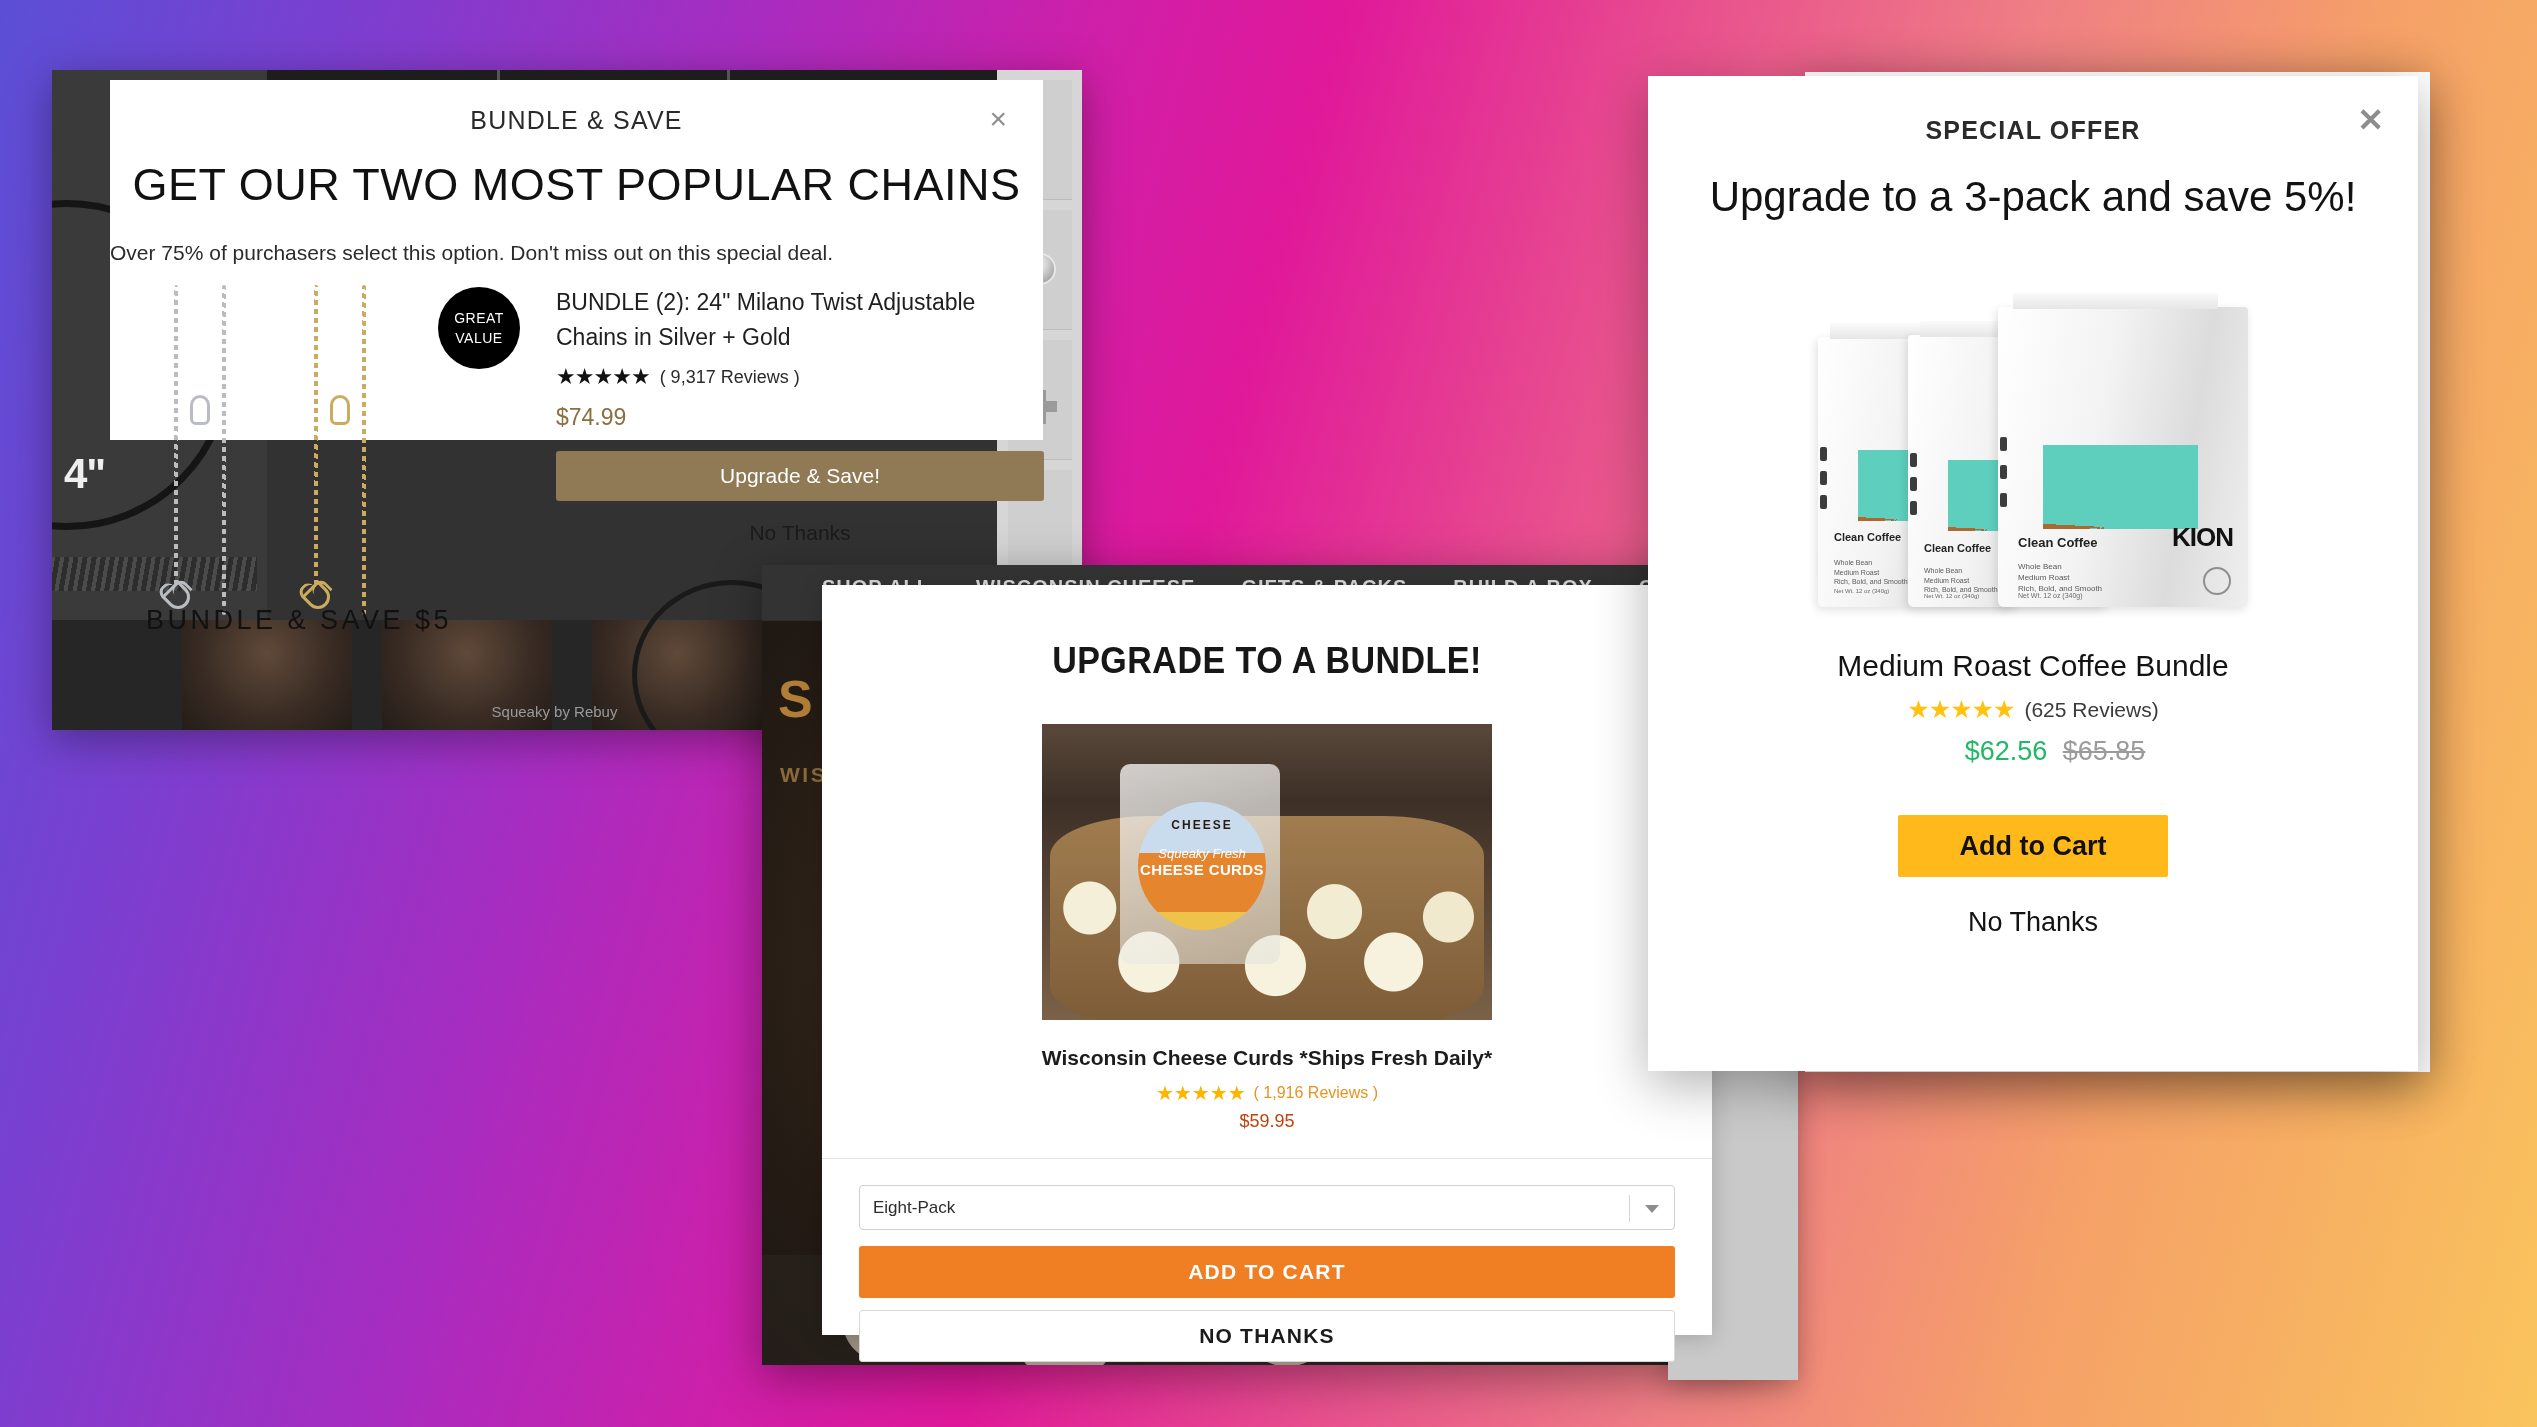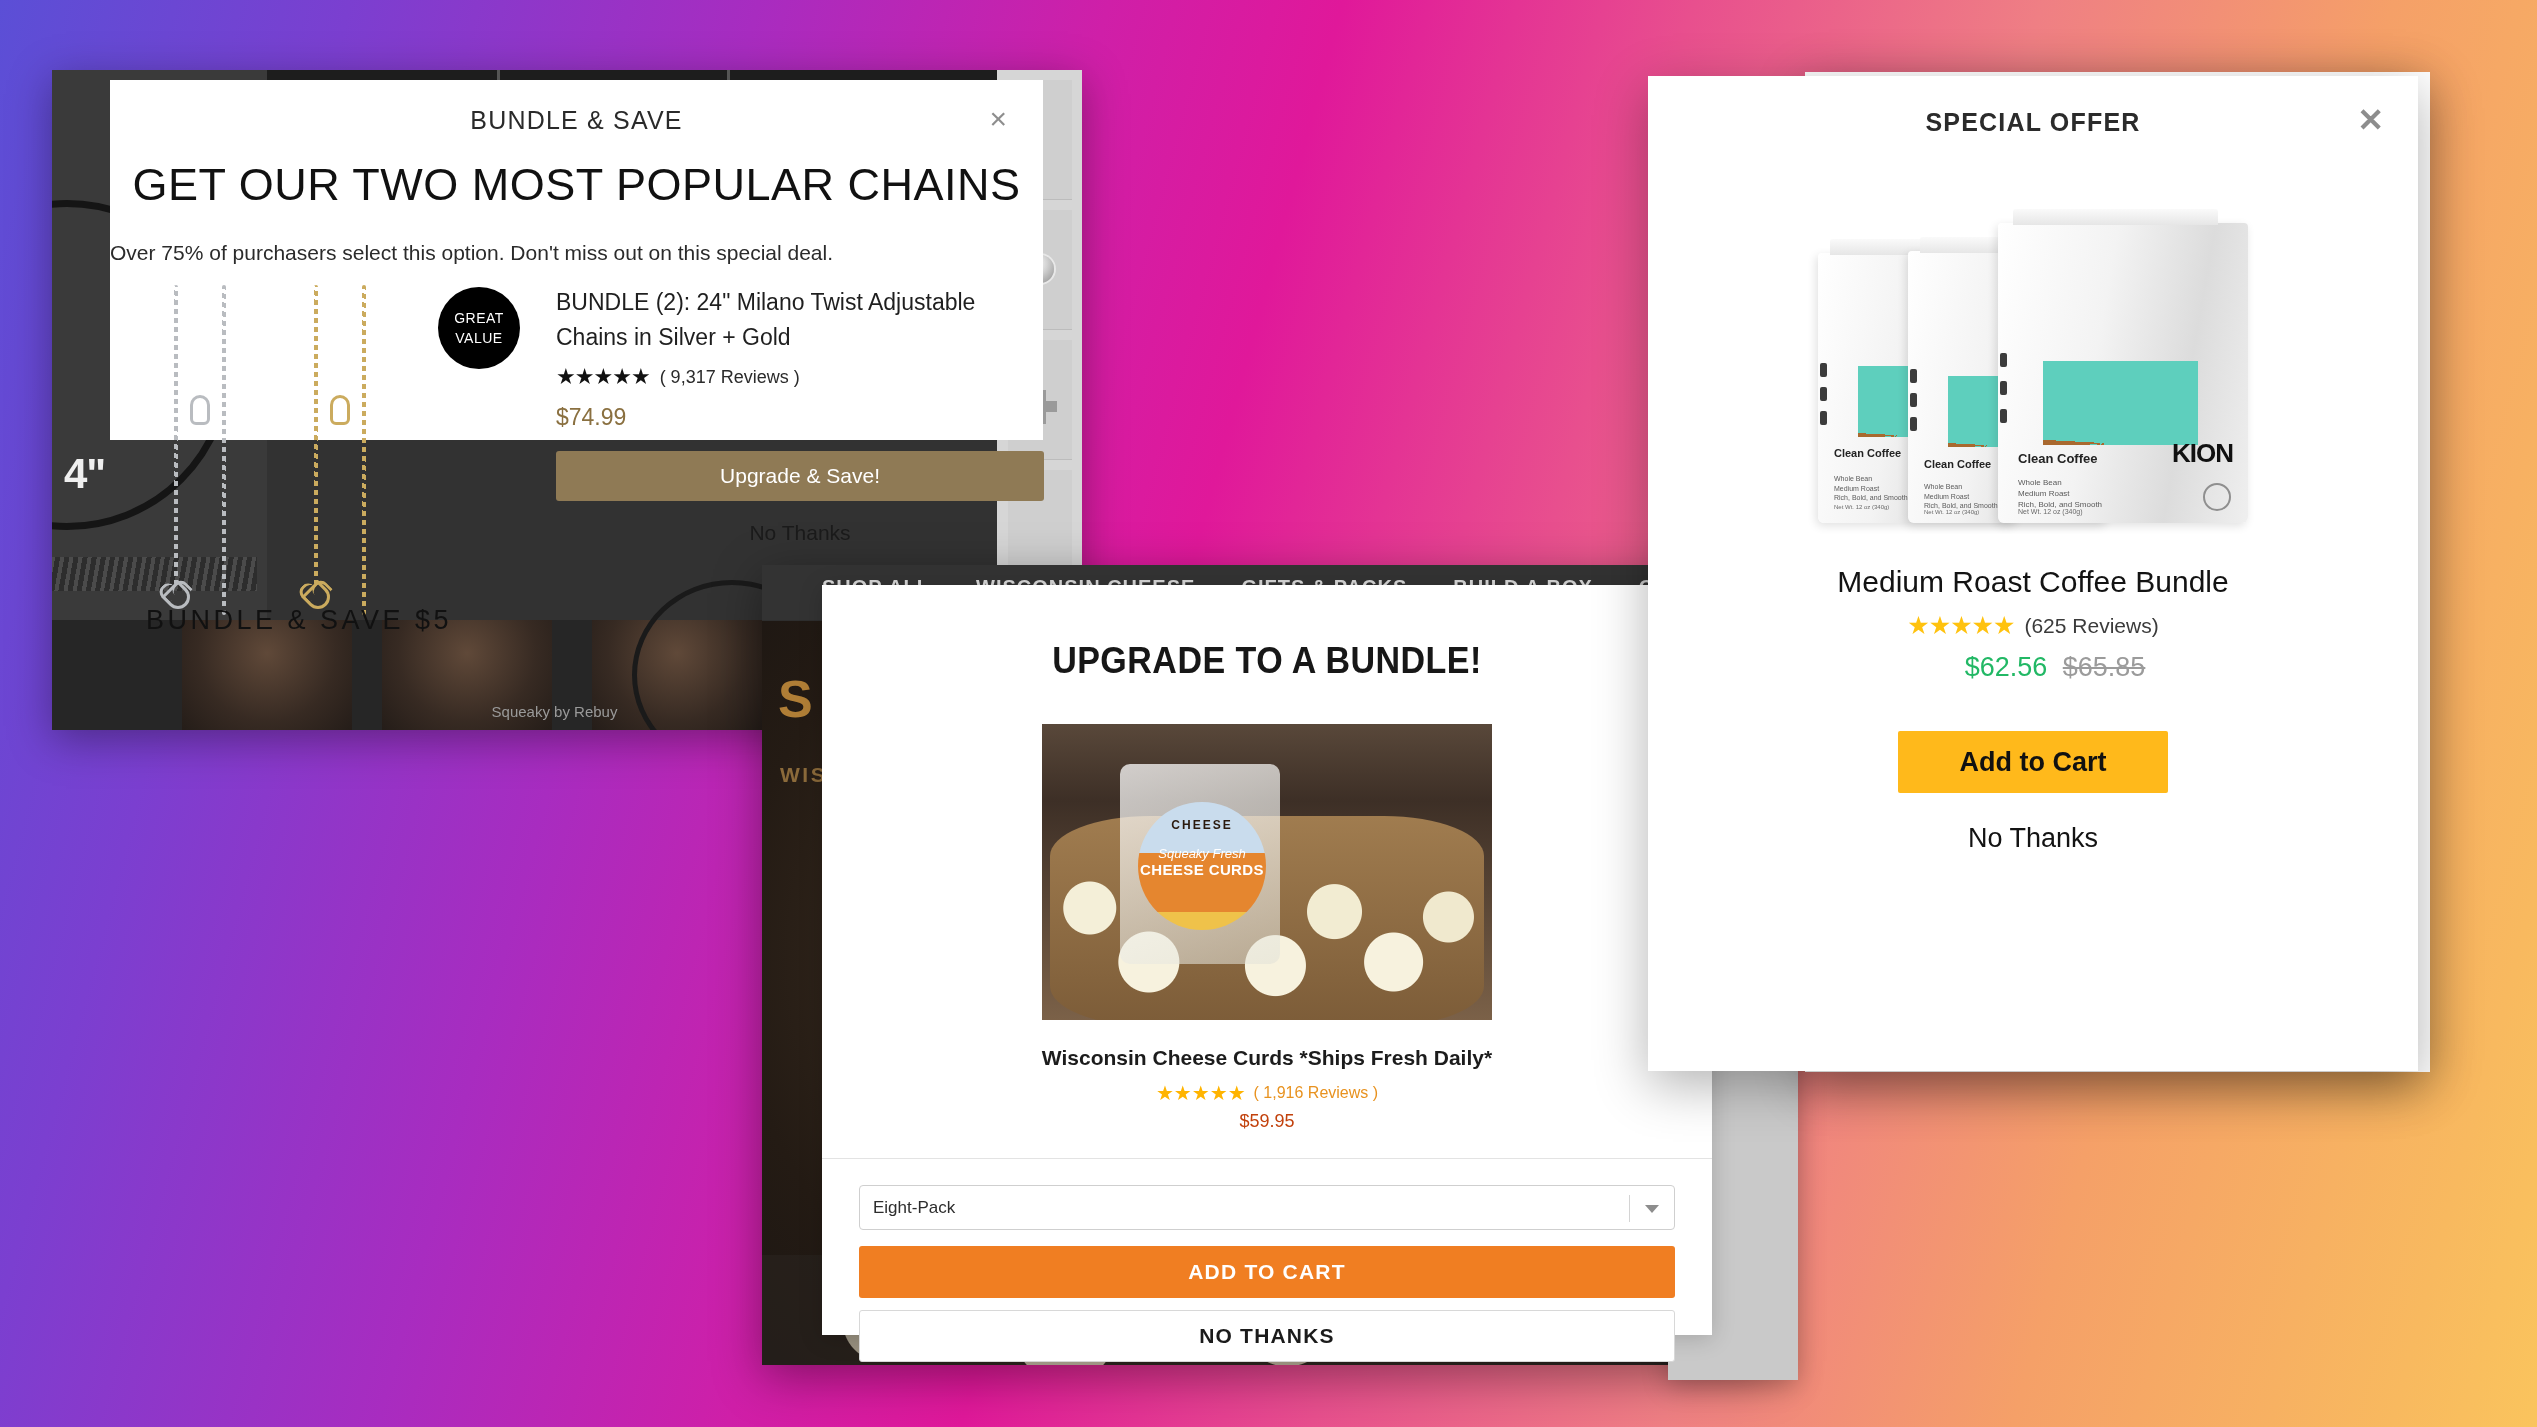--- a/index.html
+++ b/index.html
@@ -369,21 +369,21 @@
     position:absolute; left:1648px; top:76px;
     width:770px; height:995px;
     background:#fff;
     box-shadow:0 14px 50px rgba(0,0,0,.3);
   }
   .m3-close {
     position:absolute; right:34px; top:28px;
     font-size:32px; color:#8d8d8d; cursor:pointer; line-height:1; font-weight:600;
   }
   .m3-eyebrow {
-    text-align:center; padding-top:32px;
+    text-align:center; padding-top:40px;
     font-size:25px; font-weight:700; letter-spacing:1.2px; color:#2b2b2b;
     font-family:"Liberation Sans Narrow","Liberation Sans", sans-serif;
   }
   .m3-head {
     text-align:center; padding-top:28px;
     font-size:42px; color:#121212; font-weight:400;
     font-family:"Liberation Sans Narrow","Liberation Sans", sans-serif;
   }
   .m3-bags {
     position:relative; margin:66px auto 0; width:430px; height:320px;
@@ -605,20 +605,21 @@
     <button class="m2-atc">ADD TO CART</button>
     <button class="m2-no">NO THANKS</button>
   </div>
 </div>
 
 <div class="shot3"></div>
 
 <div class="modal3">
   <div class="m3-close">✕</div>
   <div class="m3-eyebrow">SPECIAL OFFER</div>
+  <div class="m3-head">Upgrade to a 3-pack and save 5%!</div>
 
   <div class="m3-bags">
     <div class="bag bag1">
       <div class="top"></div>
       <div class="notch" style="top:110px"></div>
       <div class="notch" style="top:134px"></div>
       <div class="notch" style="top:158px"></div>
       <div class="art" style="left:20%; top:42%; width:50%; height:26%;">
         <div class="palm"></div>
       </div>

